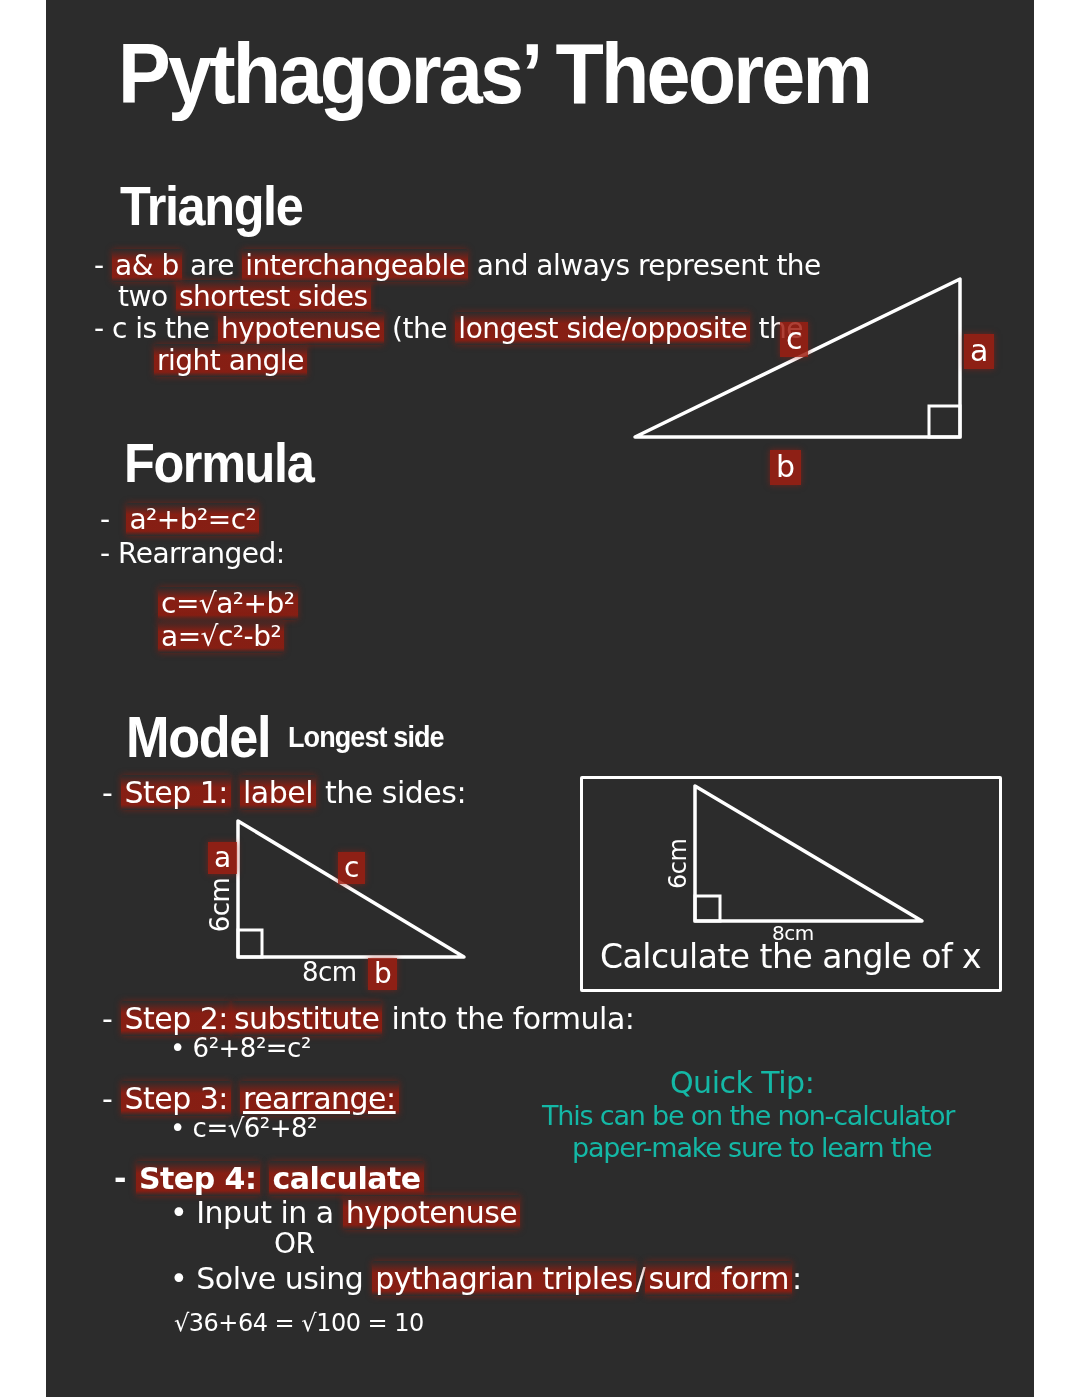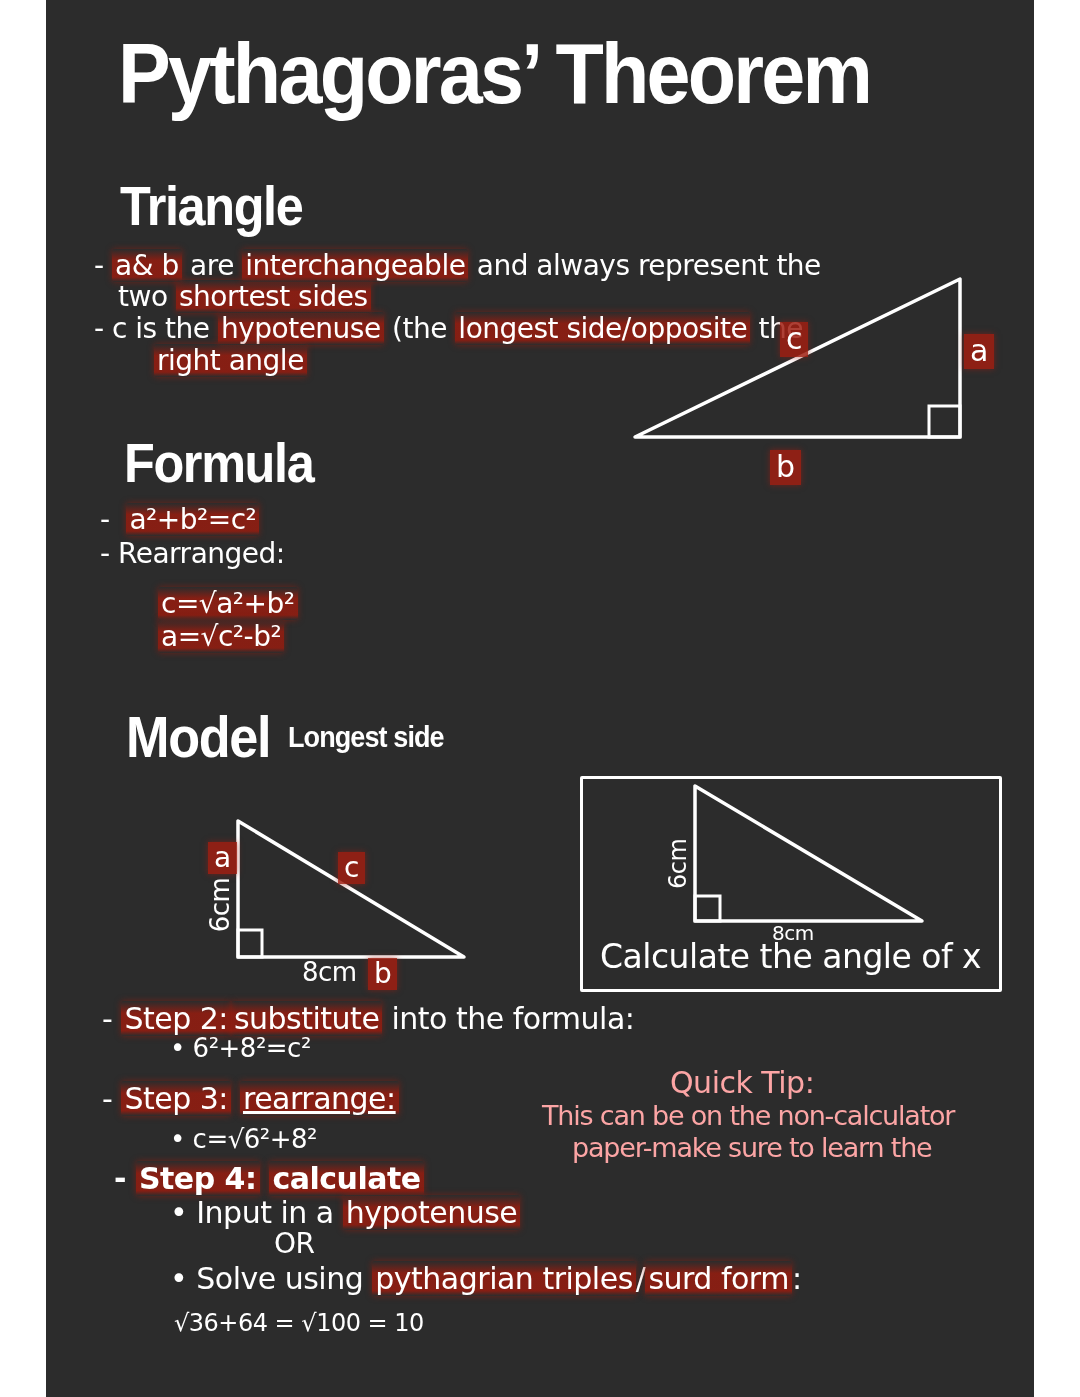--- a/index.html
+++ b/index.html
@@ -3,21 +3,21 @@
 <meta charset="utf-8">
 <style>
   html, body { margin: 0; padding: 0; }
   body { width: 1080px; height: 1397px; background: #ffffff; position: relative; overflow: hidden; }
   .page { position: absolute; left: 46px; top: 0; width: 988px; height: 1397px; background: #2c2c2c; }
   .abs { position: absolute; }
   .title { left: 72px; top: 30px; font-family: "Liberation Sans", sans-serif; font-weight: 700; font-size: 86px; color: #ffffff; letter-spacing: -3px; transform: scaleX(0.92); transform-origin: left top; white-space: nowrap; line-height: 1; }
   .h2 { font-family: "Liberation Sans", sans-serif; font-weight: 700; color: #ffffff; letter-spacing: -1.5px; transform: scaleX(0.9); transform-origin: left top; white-space: nowrap; line-height: 1; }
   .hand { font-family: "DejaVu Sans", sans-serif; color: #ffffff; white-space: nowrap; line-height: 1.15; letter-spacing: -0.5px; }
   .hl { background: linear-gradient(180deg, rgba(140,25,15,0) 0%, rgba(150,28,15,0.85) 35%, rgba(150,28,15,0.85) 85%, rgba(140,25,15,0) 100%); padding: 0 3px; border-radius: 3px; box-shadow: 0 0 6px rgba(150,28,15,0.6); }
-  .red { color: #fca5a5; }
+  .red { color: #14b8a6; }
   .label-hl { background: rgba(160,30,18,0.85); padding: 0 6px; box-shadow: 0 0 6px rgba(160,30,18,0.6); }
   .rot { transform: rotate(-90deg); transform-origin: center; }
   svg { position: absolute; overflow: visible; }
   .box { border: 3px solid #ffffff; border-radius: 2px; }
 </style>
 </head>
 <body>
 
 <div class="page">
 
@@ -58,20 +58,23 @@
   <div class="abs hand" style="left:112px; top:588px; font-size:28px;">
     <span class="hl">c=√a²+b²</span>
   </div>
   <div class="abs hand" style="left:112px; top:621px; font-size:28px;">
     <span class="hl">a=√c²-b²</span>
   </div>
 
   <div class="abs h2" style="left:80px; top:708px; font-size:58px;">Model</div>
   <div class="abs h2" style="left:242px; top:722px; font-size:30px; letter-spacing:-1px;">Longest side</div>
 
+  <div class="abs hand" style="left:56px; top:776px; font-size:30px;">
+    <span>- </span><span class="hl">Step 1:</span> <span class="hl">label</span><span> the sides:</span>
+  </div>
 
   <svg style="left:0; top:0;" width="988" height="1397">
     <polygon points="192,821 192,957 418,957" fill="none" stroke="#ffffff" stroke-width="3.5" stroke-linejoin="round"></polygon>
     <rect x="192" y="930" width="24" height="27" fill="none" stroke="#ffffff" stroke-width="3"></rect>
   </svg>
   <div class="abs hand label-hl" style="left:162px; top:842px; font-size:28px;">a</div>
   <div class="abs hand rot" style="left:148px; top:890px; font-size:26px;">6cm</div>
   <div class="abs hand label-hl" style="left:292px; top:852px; font-size:28px;">c</div>
   <div class="abs hand" style="left:256px; top:958px; font-size:26px;">8cm</div>
   <div class="abs hand label-hl" style="left:322px; top:958px; font-size:28px;">b</div>
@@ -88,21 +91,21 @@
   <div class="abs hand" style="left:56px; top:1002px; font-size:30px;">
     <span>- </span><span class="hl">Step 2:</span><span class="hl">substitute</span><span> into the formula:</span>
   </div>
   <div class="abs hand" style="left:124px; top:1034px; font-size:26px;">
     <span>• </span><span>6²+8²=c²</span>
   </div>
 
   <div class="abs hand" style="left:56px; top:1082px; font-size:30px;">
     <span>- </span><span class="hl">Step 3:</span> <span class="hl" style="text-decoration:underline;">rearrange:</span>
   </div>
-  <div class="abs hand" style="left:124px; top:1114px; font-size:26px;margin-top:11px;">
+  <div class="abs hand" style="left:124px; top:1114px; font-size:26px;">
     <span>• </span><span>c=√6²+8²</span>
   </div>
 
   <div class="abs hand" style="left:68px; top:1162px; font-size:30px;font-weight:bold;">
     <span>- </span><span class="hl">Step 4:</span> <span class="hl">calculate</span>
   </div>
   <div class="abs hand" style="left:124px; top:1196px; font-size:30px;">
     <span>• </span><span>Input in a </span><span class="hl">hypotenuse</span>
   </div>
   <div class="abs hand" style="left:228px; top:1228px; font-size:28px;">OR</div>

